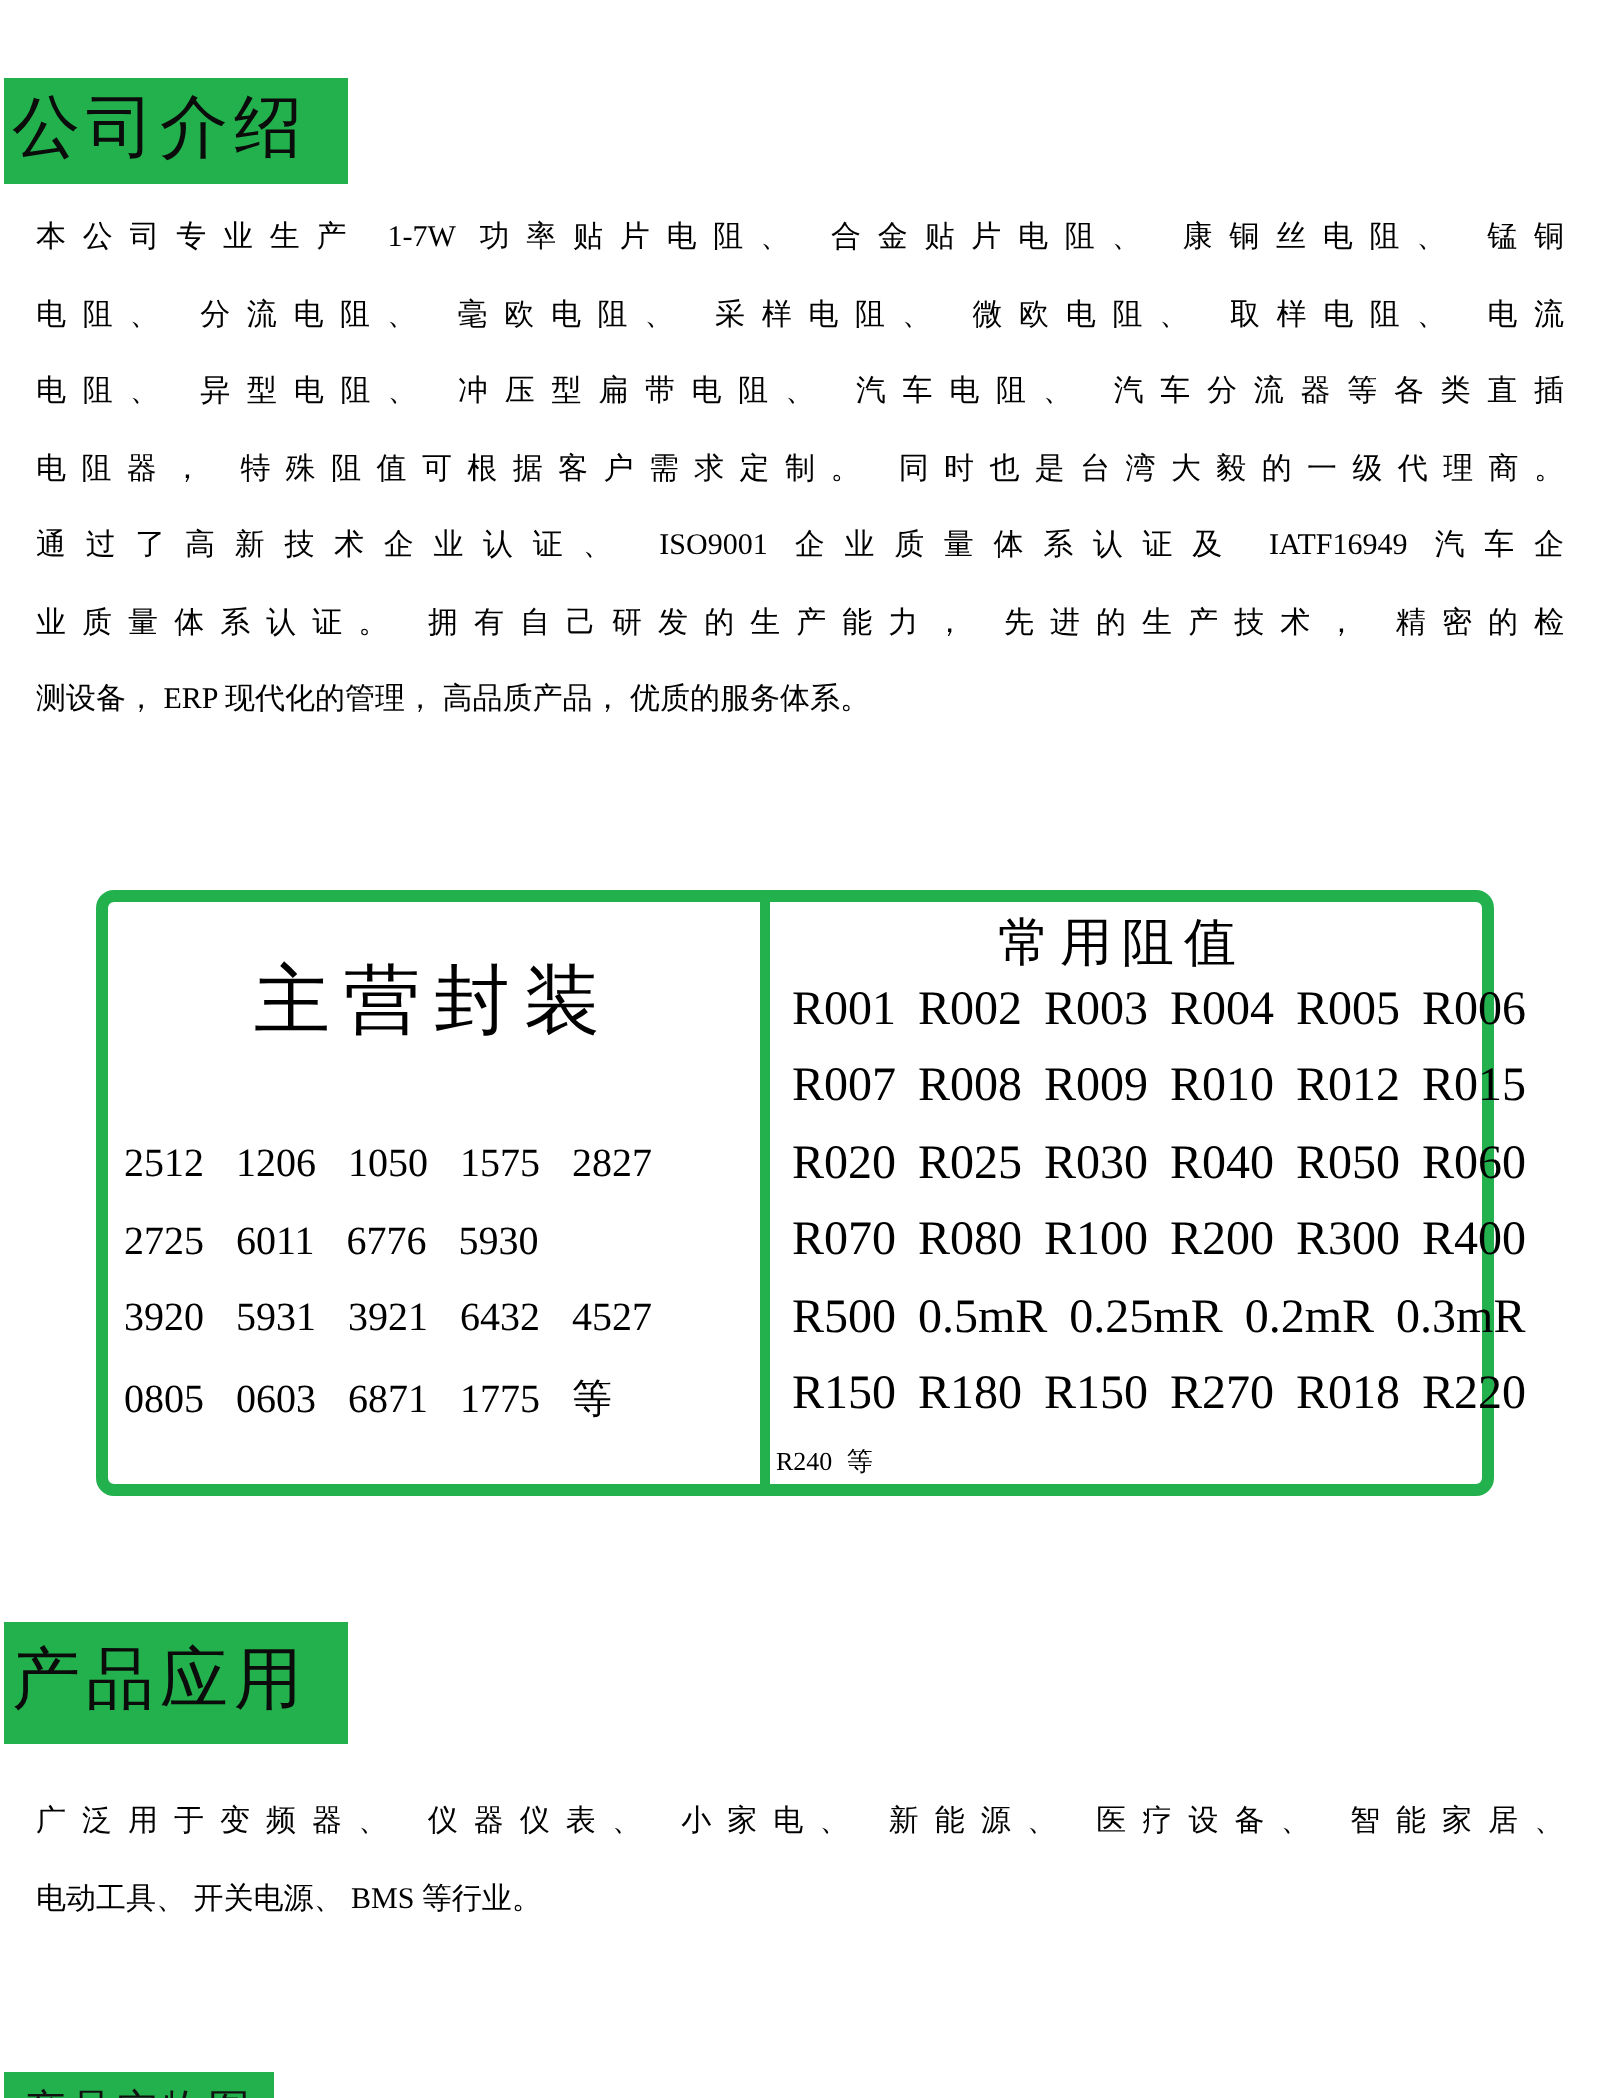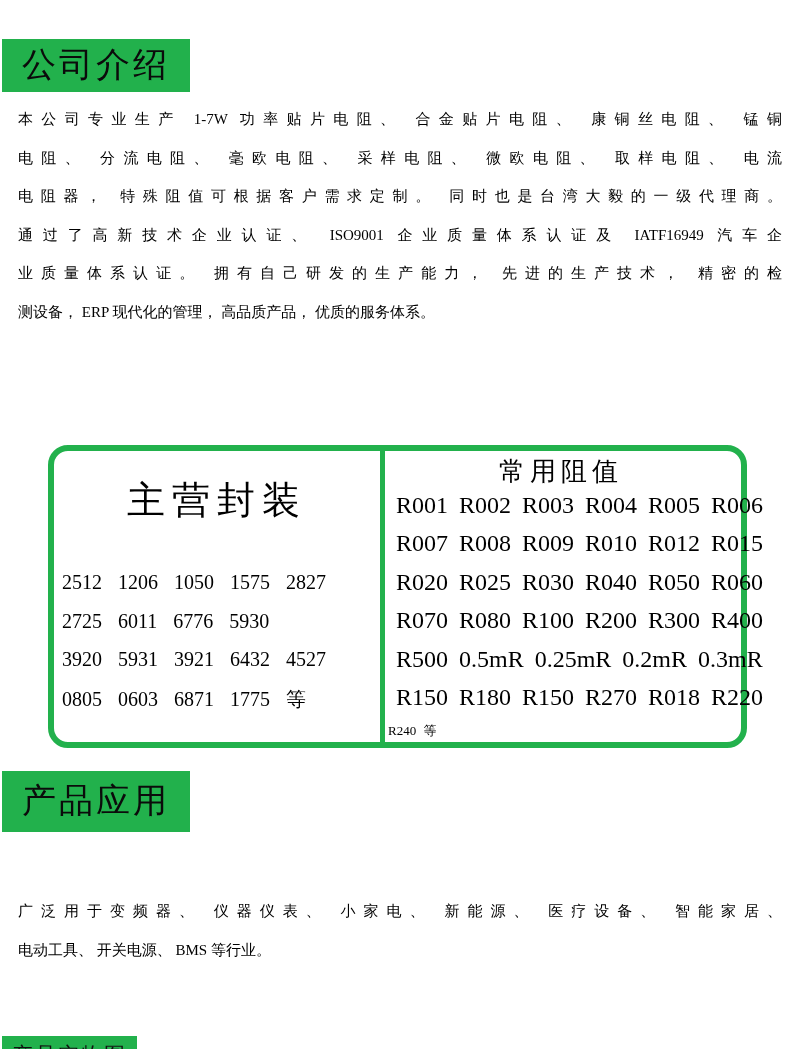--- a/index.html
+++ b/index.html
@@ -2,33 +2,33 @@
 <html><head>
 <meta charset="utf-8">
 <style>
   html,body{margin:0;padding:0;background:#ffffff;}
   .page{
     position:relative;width:800px;height:1049px;background:#ffffff;overflow:hidden;
     font-family:"Liberation Serif","DejaVu Serif",serif;color:#000;
   }
   .sec-header{
     position:absolute;left:2px;background:#22b14c;color:#0b0b0b;
-    font-size:34px;line-height:1.1;padding:7px 20px 9px 20px;letter-spacing:3px;
+    font-size:34px;line-height:1.1;padding:7px 20px 9px 4px;letter-spacing:3px;
     white-space:nowrap;
   }
   #hdr-company{top:39px;}
-  #hdr-application{top:771px;padding-top:11px;padding-bottom:13px;text-align:center;}
+  #hdr-application{top:811px;padding-top:11px;padding-bottom:13px;text-align:center;}
   .para{position:absolute;left:18px;width:764px;font-size:15px;line-height:38.5px;color:#000;}
   #para-company{top:100px;}
   #para-application{top:892px;}
   .pline{white-space:normal;}
   .jl{text-align:justify;text-align-last:justify;}
   .panel{
     position:absolute;left:48px;top:445px;width:699px;height:303px;
-    border:6px solid #22b14c;border-radius:20px;box-sizing:border-box;background:#fff;
+    border:6px solid #22b14c;border-radius:9px;box-sizing:border-box;background:#fff;
   }
   .divider{position:absolute;left:326px;top:0;bottom:0;width:5px;background:#22b14c;}
   .panel-title-left{
     position:absolute;left:0;top:24px;width:326px;text-align:center;
     font-size:38px;letter-spacing:7px;white-space:nowrap;
   }
   .num-row{position:absolute;left:8px;font-size:20px;word-spacing:11px;white-space:nowrap;}
   .panel-title-right{
     position:absolute;left:331px;top:3px;width:352px;text-align:center;
     font-size:26px;letter-spacing:5px;white-space:nowrap;
@@ -44,20 +44,21 @@
 </head>
 <body>
 
 <div class="page">
 
   <div class="sec-header" id="hdr-company">公司介绍</div>
 
   <div class="para" id="para-company">
     <div class="pline jl">本公司专业生产 1-7W 功率贴片电阻、 合金贴片电阻、 康铜丝电阻、 锰铜</div>
     <div class="pline jl">电阻、 分流电阻、 毫欧电阻、 采样电阻、 微欧电阻、 取样电阻、 电流</div>
+    <div class="pline jl">电阻、 异型电阻、 冲压型扁带电阻、 汽车电阻、 汽车分流器等各类直插</div>
     <div class="pline jl">电阻器， 特殊阻值可根据客户需求定制。 同时也是台湾大毅的一级代理商。</div>
     <div class="pline jl">通过了高新技术企业认证、 ISO9001 企业质量体系认证及 IATF16949 汽车企</div>
     <div class="pline jl">业质量体系认证。 拥有自己研发的生产能力， 先进的生产技术， 精密的检</div>
     <div class="pline">测设备， ERP 现代化的管理， 高品质产品， 优质的服务体系。</div>
   </div>
 
   <div class="panel">
     <div class="divider"></div>
 
     <div class="panel-title-left">主营封装</div>

